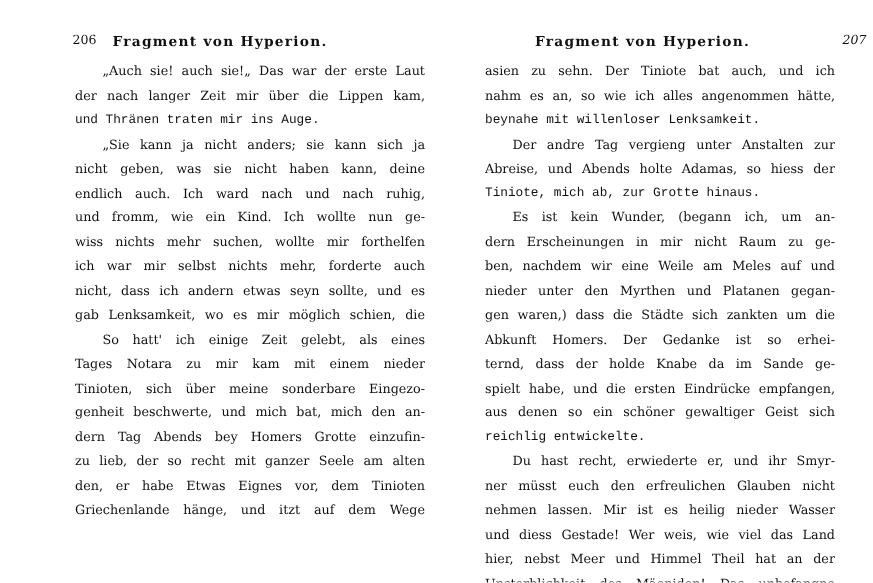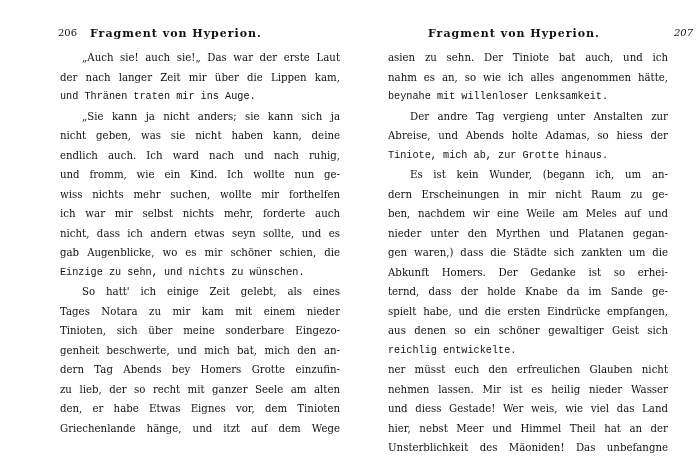--- a/index.html
+++ b/index.html
@@ -80,22 +80,21 @@
       <div class="line indent">„Auch sie! auch sie!„ Das war der erste Laut</div>
       <div class="line">der nach langer Zeit mir über die Lippen kam,</div>
       <div class="line last">und Thränen traten mir ins Auge.</div>
       <div class="line indent">„Sie kann ja nicht anders; sie kann sich ja</div>
       <div class="line">nicht geben, was sie nicht haben kann, deine</div>
       <div class="line">endlich auch. Ich ward nach und nach ruhig,</div>
       <div class="line">und fromm, wie ein Kind. Ich wollte nun ge-</div>
       <div class="line">wiss nichts mehr suchen, wollte mir forthelfen</div>
       <div class="line">ich war mir selbst nichts mehr, forderte auch</div>
       <div class="line">nicht, dass ich andern etwas seyn sollte, und es</div>
-      <div class="line">gab Augenblicke, wo es mir schöner schien, die</div>
-      <div class="line last">Einzige zu sehn, und nichts zu wünschen.</div>
+      <div class="line">gab Lenksamkeit, wo es mir möglich schien, die</div>
       <div class="line indent">So hatt' ich einige Zeit gelebt, als eines</div>
       <div class="line">Tages Notara zu mir kam mit einem nieder</div>
       <div class="line">Tinioten, sich über meine sonderbare Eingezo-</div>
       <div class="line">genheit beschwerte, und mich bat, mich den an-</div>
       <div class="line">dern Tag Abends bey Homers Grotte einzufin-</div>
       <div class="line">zu lieb, der so recht mit ganzer Seele am alten</div>
       <div class="line">den, er habe Etwas Eignes vor, dem Tinioten</div>
       <div class="line">Griechenlande hänge, und itzt auf dem Wege</div>
     </div>
 </div>
@@ -115,19 +114,20 @@
       <div class="line indent">Es ist kein Wunder, (begann ich, um an-</div>
       <div class="line">dern Erscheinungen in mir nicht Raum zu ge-</div>
       <div class="line">ben, nachdem wir eine Weile am Meles auf und</div>
       <div class="line">nieder unter den Myrthen und Platanen gegan-</div>
       <div class="line">gen waren,) dass die Städte sich zankten um die</div>
       <div class="line">Abkunft Homers. Der Gedanke ist so erhei-</div>
       <div class="line">ternd, dass der holde Knabe da im Sande ge-</div>
       <div class="line">spielt habe, und die ersten Eindrücke empfangen,</div>
       <div class="line">aus denen so ein schöner gewaltiger Geist sich</div>
       <div class="line last">reichlig entwickelte.</div>
+      <div class="line indent">Du hast recht, erwiederte er, und ihr Smyr-</div>
       <div class="line">ner müsst euch den erfreulichen Glauben nicht</div>
       <div class="line">nehmen lassen. Mir ist es heilig nieder Wasser</div>
       <div class="line">und diess Gestade! Wer weis, wie viel das Land</div>
       <div class="line">hier, nebst Meer und Himmel Theil hat an der</div>
       <div class="line">Unsterblichkeit des Mäoniden! Das unbefangne</div>
     </div>
 </div>
 
 </body></html>

